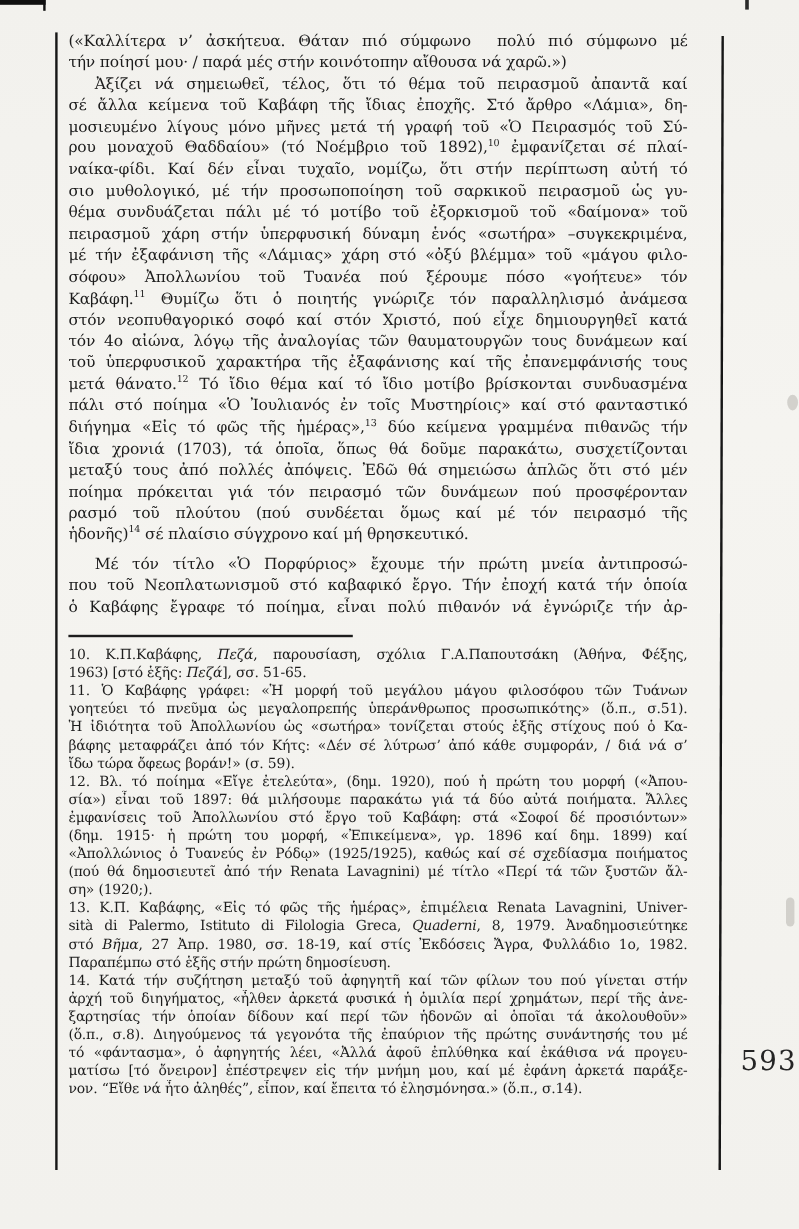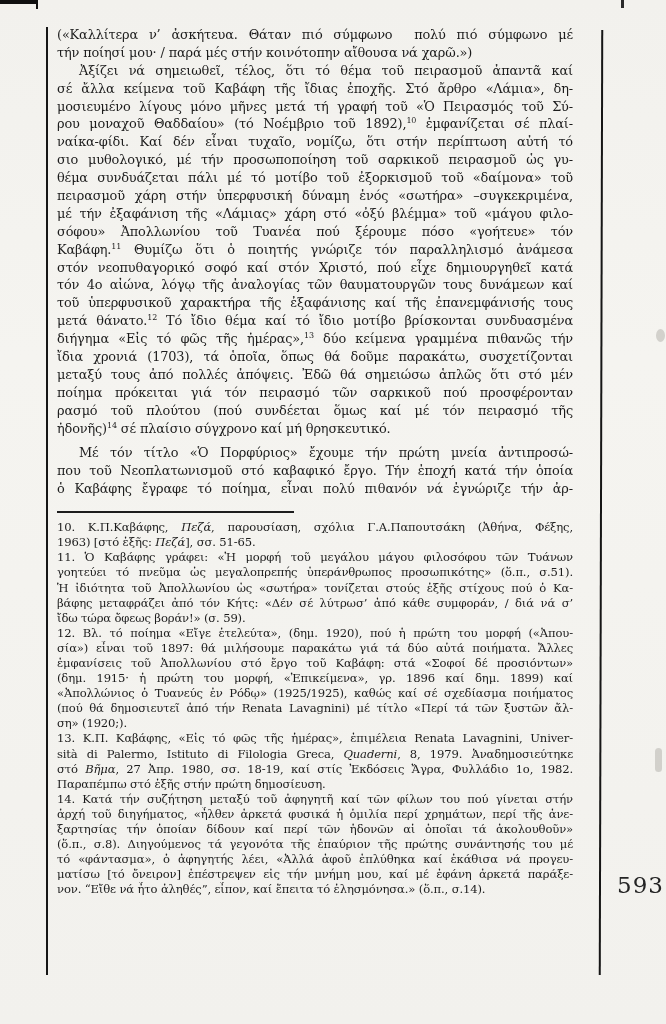--- a/index.html
+++ b/index.html
@@ -75,24 +75,25 @@
           <div class="line">σιο μυθολογικό, μέ τήν προσωποποίηση τοῦ σαρκικοῦ πειρασμοῦ ὡς γυ-</div>
           <div class="line">θέμα συνδυάζεται πάλι μέ τό μοτίβο τοῦ ἐξορκισμοῦ τοῦ «δαίμονα» τοῦ</div>
           <div class="line">πειρασμοῦ χάρη στήν ὑπερφυσική δύναμη ἑνός «σωτήρα» –συγκεκριμένα,</div>
           <div class="line">μέ τήν ἐξαφάνιση τῆς «Λάμιας» χάρη στό «ὀξύ βλέμμα» τοῦ «μάγου φιλο-</div>
           <div class="line">σόφου» Ἀπολλωνίου τοῦ Τυανέα πού ξέρουμε πόσο «γοήτευε» τόν</div>
           <div class="line">Καβάφη.<sup>11</sup> Θυμίζω ὅτι ὁ ποιητής γνώριζε τόν παραλληλισμό ἀνάμεσα</div>
           <div class="line">στόν νεοπυθαγορικό σοφό καί στόν Χριστό, πού εἶχε δημιουργηθεῖ κατά</div>
           <div class="line">τόν 4ο αἰώνα, λόγῳ τῆς ἀναλογίας τῶν θαυματουργῶν τους δυνάμεων καί</div>
           <div class="line">τοῦ ὑπερφυσικοῦ χαρακτήρα τῆς ἐξαφάνισης καί τῆς ἐπανεμφάνισής τους</div>
           <div class="line">μετά θάνατο.<sup>12</sup> Τό ἴδιο θέμα καί τό ἴδιο μοτίβο βρίσκονται συνδυασμένα</div>
+          <div class="line">πάλι στό ποίημα «Ὁ Ἰουλιανός ἐν τοῖς Μυστηρίοις» καί στό φανταστικό</div>
           <div class="line">διήγημα «Εἰς τό φῶς τῆς ἡμέρας»,<sup>13</sup> δύο κείμενα γραμμένα πιθανῶς τήν</div>
           <div class="line">ἴδια χρονιά (1703), τά ὁποῖα, ὅπως θά δοῦμε παρακάτω, συσχετίζονται</div>
           <div class="line">μεταξύ τους ἀπό πολλές ἀπόψεις. Ἐδῶ θά σημειώσω ἁπλῶς ὅτι στό μέν</div>
-          <div class="line">ποίημα πρόκειται γιά τόν πειρασμό τῶν σαρκικοῦ πού προσφέρονταν</div>
+          <div class="line">ποίημα πρόκειται γιά τόν πειρασμό τῶν δυνάμεων πού προσφέρονταν</div>
           <div class="line">ρασμό τοῦ πλούτου (πού συνδέεται ὅμως καί μέ τόν πειρασμό τῆς</div>
           <div class="line no-just">ἡδονῆς)<sup>14</sup> σέ πλαίσιο σύγχρονο καί μή θρησκευτικό.</div>
         </div>
         <div class="para gap">
           <div class="line indent">Μέ τόν τίτλο «Ὁ Πορφύριος» ἔχουμε τήν πρώτη μνεία ἀντιπροσώ-</div>
           <div class="line">που τοῦ Νεοπλατωνισμοῦ στό καβαφικό ἔργο. Τήν ἐποχή κατά τήν ὁποία</div>
           <div class="line">ὁ Καβάφης ἔγραφε τό ποίημα, εἶναι πολύ πιθανόν νά ἐγνώριζε τήν ἀρ-</div>
         </div>
       </div>
     <hr class="fn-rule">

